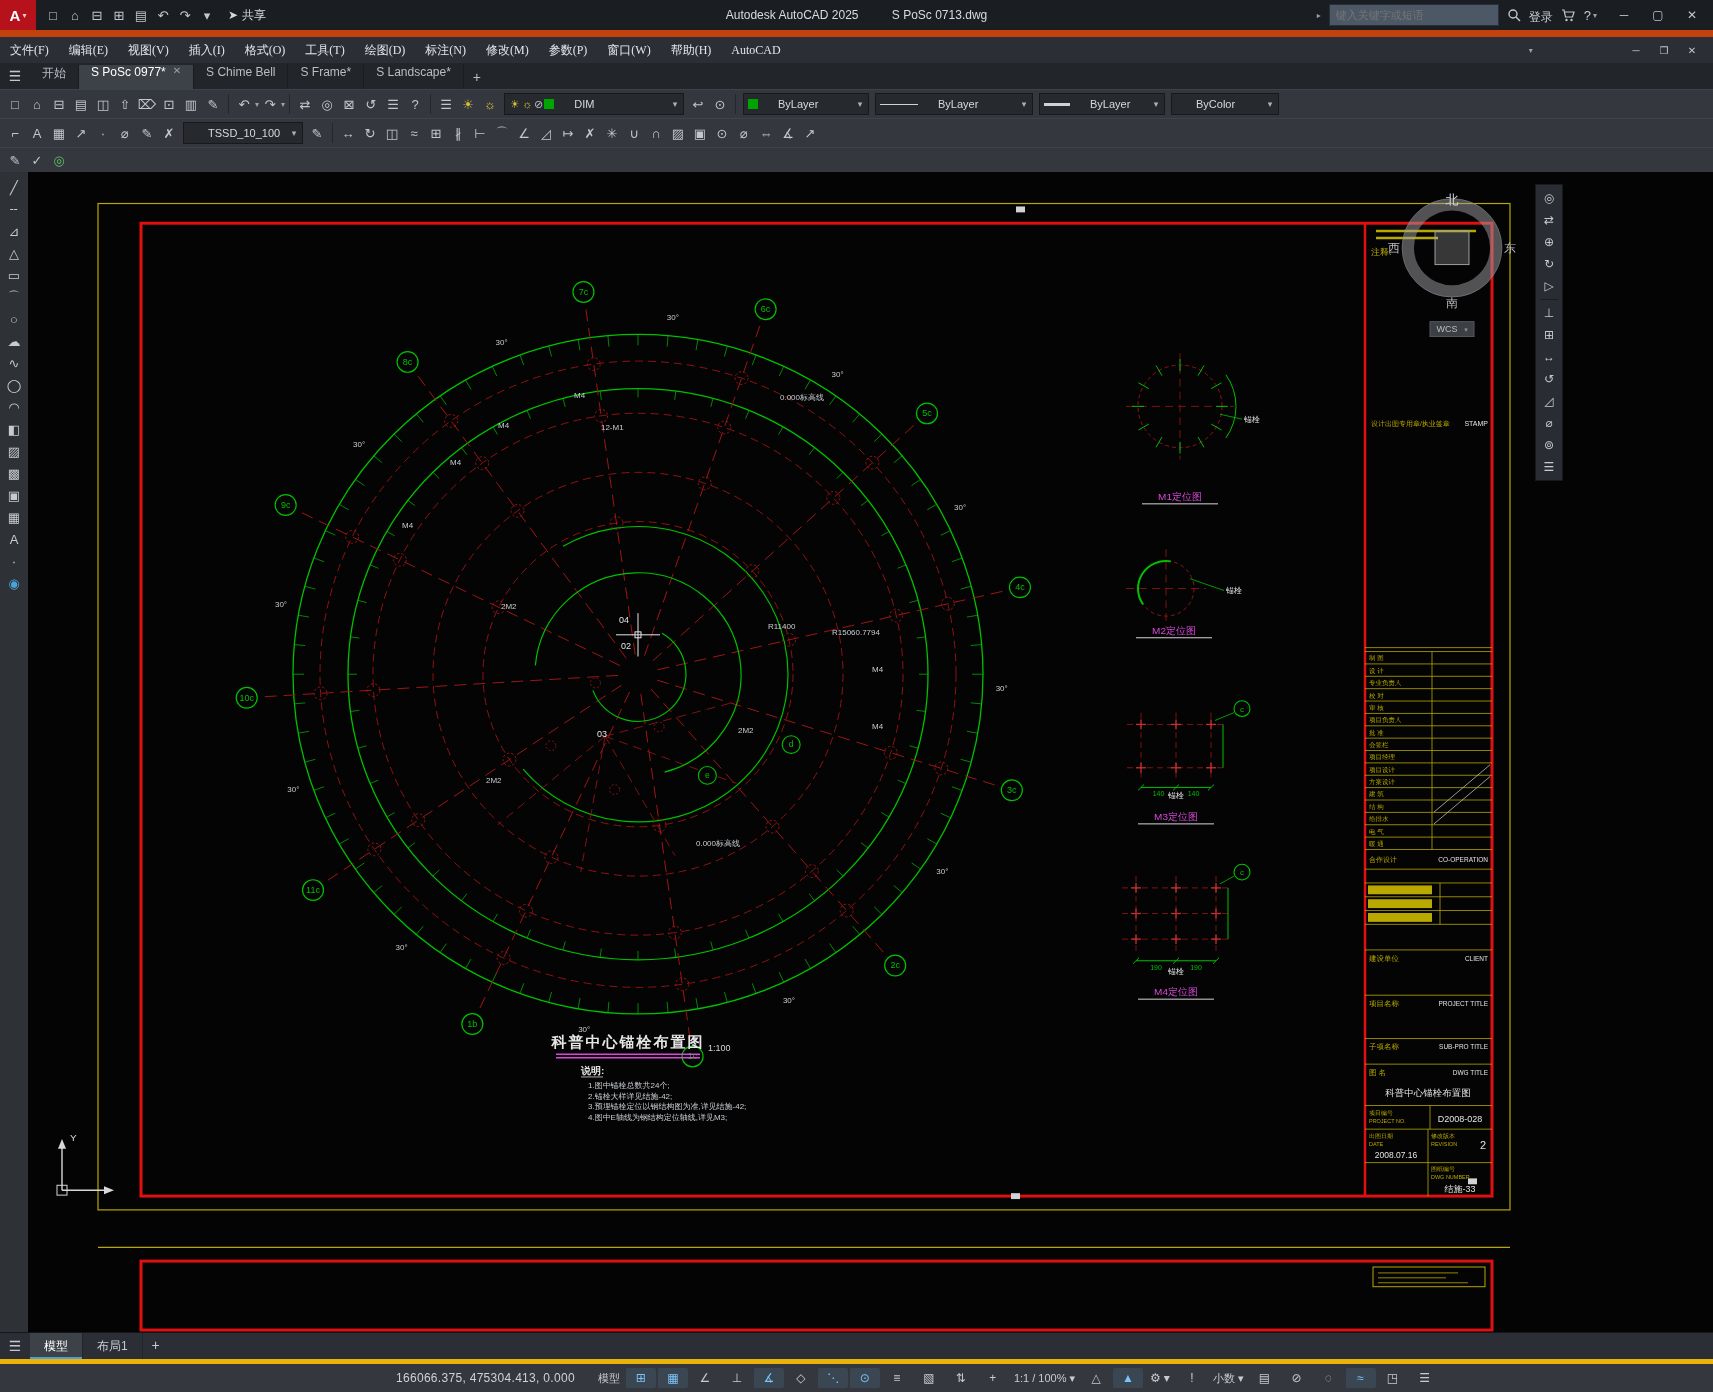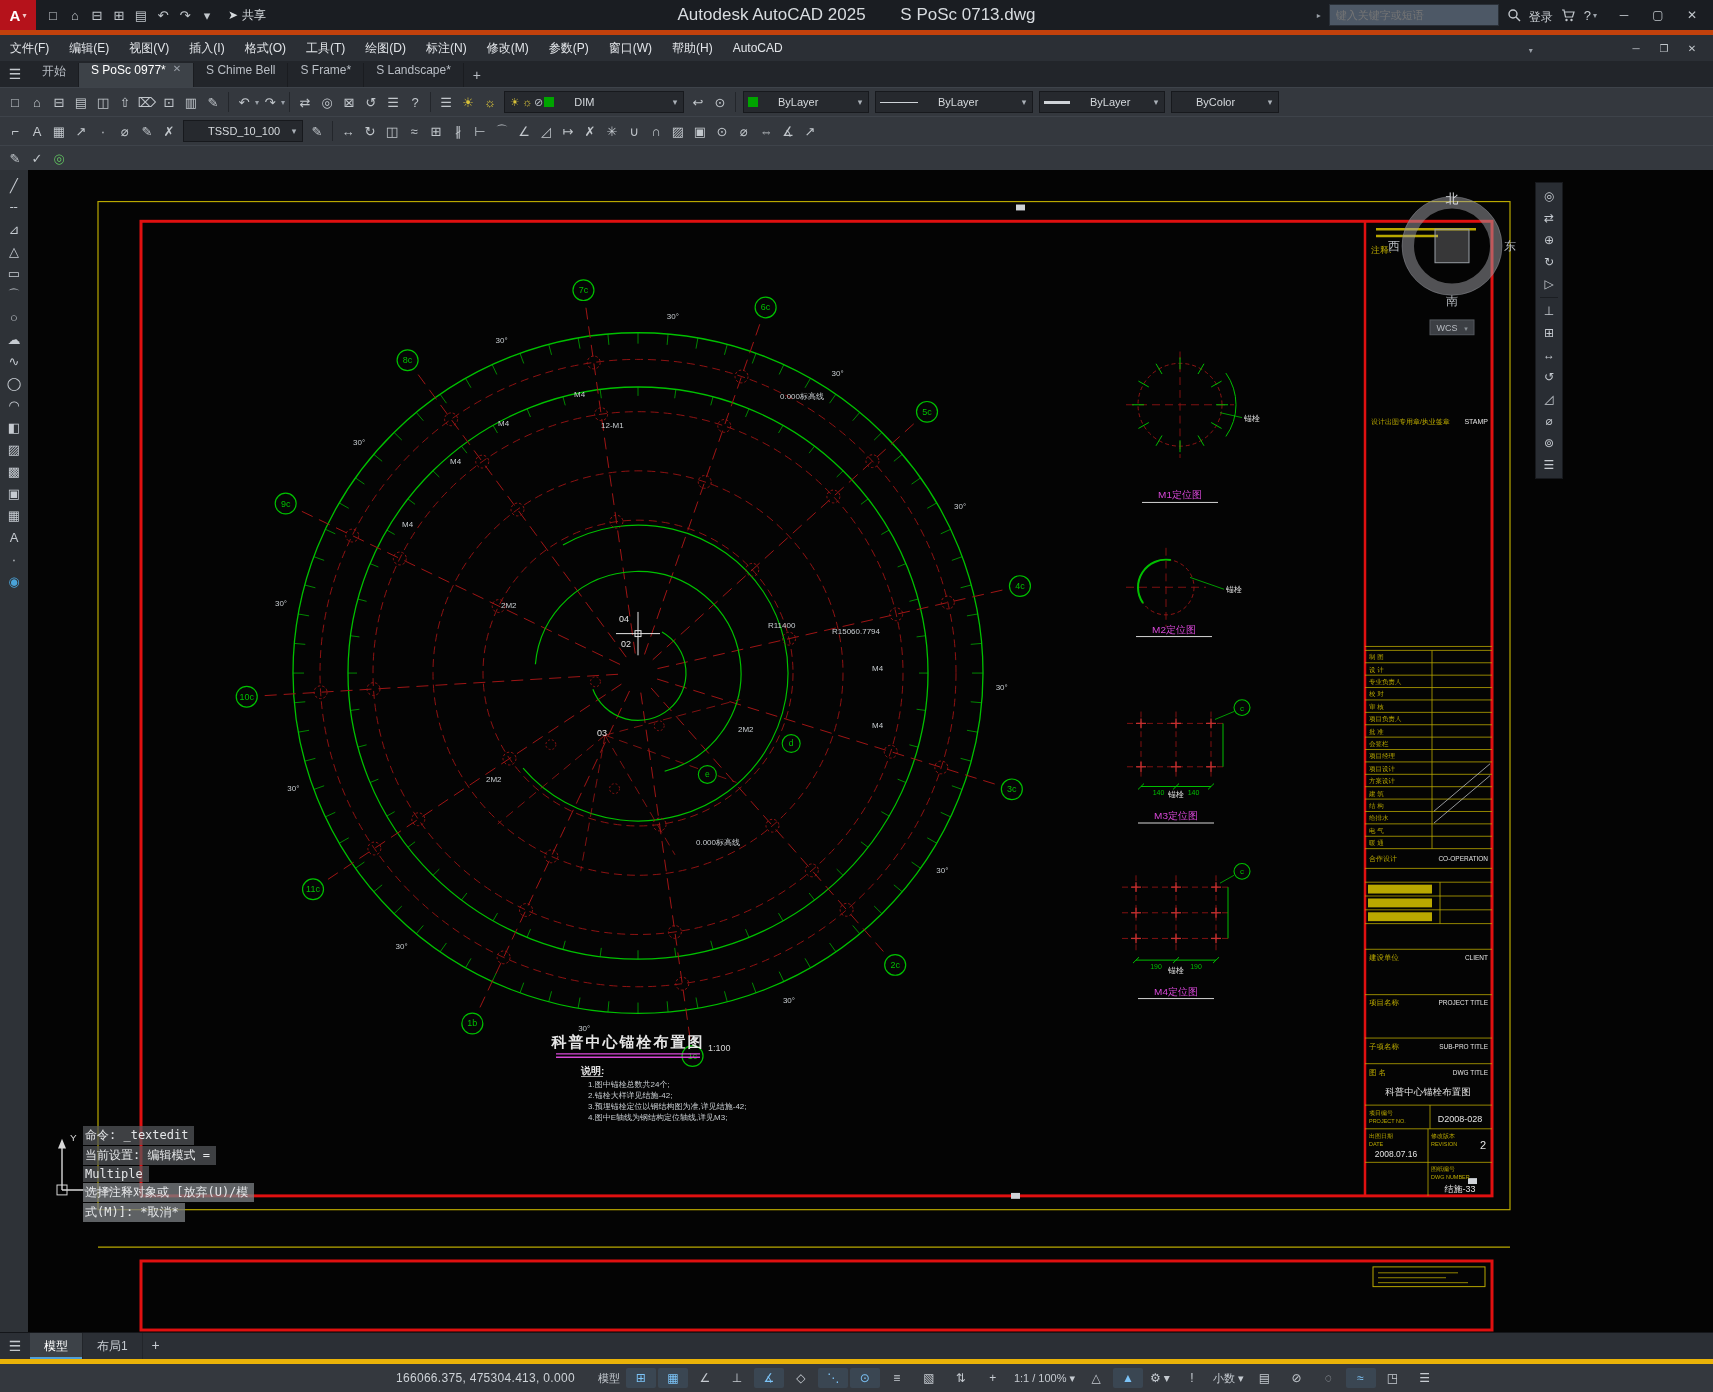--- a/index.html
+++ b/index.html
@@ -5,30 +5,30 @@
 html,body{margin:0;padding:0;background:#000;}
 body{width:1713px;height:1392px;overflow:hidden;font-family:"Liberation Sans","DejaVu Sans",sans-serif;}
 #app{width:100%;height:100%;display:flex;flex-direction:column;}
 
 .titlebar{height:30px;background:#1a1d22;display:flex;align-items:center;color:#c7ccd1;font-size:12px;position:relative;flex:0 0 auto;}
 .logo{width:36px;height:30px;background:#b5121b;color:#fff;font-weight:bold;display:flex;align-items:center;justify-content:center;font-size:15px;gap:2px;}
 .logo .dd{font-size:8px;color:#f0c6c6;}
 .qat{display:flex;align-items:center;margin-left:6px;}
 .tb-ic{width:22px;height:22px;display:flex;align-items:center;justify-content:center;font-size:13px;color:#c2c7cc;}
 .share{display:flex;align-items:center;gap:4px;margin-left:10px;color:#d6dade;}
-.title-center{position:absolute;left:0;right:0;text-align:center;pointer-events:none;font-size:17px;color:#d8dce0;}
+.title-center{position:absolute;left:0;right:0;text-align:center;pointer-events:none;font-size:12px;color:#d8dce0;}
 .title-center .doc{margin-left:30px;}
 .tb-right{margin-left:auto;display:flex;align-items:center;gap:8px;padding-right:4px;position:relative;}
 .searchbox{width:168px;height:20px;background:#4d5866;border:1px solid #2a3038;display:flex;align-items:center;}
 .searchbox input{flex:1;background:transparent;border:none;outline:none;color:#cdd3da;font-size:11px;padding:0 6px;font-family:inherit;}
 .winbtns{display:flex;margin-left:2px;}
 .winbtn{width:34px;height:30px;display:flex;align-items:center;justify-content:center;font-size:12px;color:#c2c7cc;}
 .dd-mini{font-size:8px;color:#9aa0a8;}
 
-.menubar{height:26px;background:#2b2f35;display:flex;align-items:center;color:#e2e5e9;font-size:12px;border-top:5px solid #c2410c;flex:0 0 auto;}
+.menubar{height:26px;background:#2b2f35;display:flex;align-items:center;color:#e2e5e9;font-size:12px;border-top:7px solid #c2410c;flex:0 0 auto;font-family:Liberation Serif, serif;}
 .menu-item{padding:0 10px;height:100%;display:flex;align-items:center;}
 .menubar .mright{margin-left:auto;display:flex;padding-right:8px;gap:2px;}
 .docwin{width:26px;height:20px;display:flex;align-items:center;justify-content:center;font-size:10px;color:#c2c7cc;}
 
 .doctabs{height:26px;background:#22252a;display:flex;align-items:flex-end;color:#b9bec5;font-size:12px;flex:0 0 auto;}
 .burger{width:30px;height:100%;display:flex;align-items:center;justify-content:center;font-size:14px;color:#c2c7cc;}
 .dtab{height:24px;padding:0 12px;display:flex;gap:7px;border-right:1px solid #1a1c20;white-space:nowrap;}
 .dtab.active{background:#3d4248;color:#fff;}
 .dtab .x{font-size:10px;color:#9aa0a8;}
 .dtab-add{width:26px;height:24px;display:flex;align-items:center;justify-content:center;font-size:14px;}
@@ -810,27 +810,20 @@
           </g>
           <g>
             <line x1="34" y1="986" x2="34" y2="1034" stroke="#d8d8d8" stroke-width="1.4"></line>
             <path d="M30,992 L34,982 L38,992 Z" fill="#d8d8d8"></path>
             <line x1="34" y1="1034" x2="82" y2="1034" stroke="#d8d8d8" stroke-width="1.4"></line>
             <path d="M76,1030 L86,1034 L76,1038 Z" fill="#d8d8d8"></path>
             <rect x="29" y="1029" width="10" height="10" fill="none" stroke="#d8d8d8" stroke-width="1"></rect>
             <text x="42" y="984" fill="#d8d8d8" font-size="10" font-family="Liberation Sans, DejaVu Sans, sans-serif">Y</text>
           </g>
         </svg>
-      <div class="cmd-overlay" id="cmdlines">
-          <div class="cmd-line">命令: _textedit</div>
-          <div class="cmd-line">当前设置: 编辑模式 =</div>
-          <div class="cmd-line">Multiple</div>
-          <div class="cmd-line hl">选择注释对象或 [放弃(U)/模</div>
-          <div class="cmd-line hl">式(M)]: *取消*</div>
-        </div>
       <div class="right-strip" id="rightstrip">
           <div class="rbtn">◎</div>
           <div class="rbtn">⇄</div>
           <div class="rbtn">⊕</div>
           <div class="rbtn">↻</div>
           <div class="rbtn">▷</div>
           <div class="rs-sep"></div>
           <div class="rbtn">⊥</div>
           <div class="rbtn">⊞</div>
           <div class="rbtn">↔</div>

